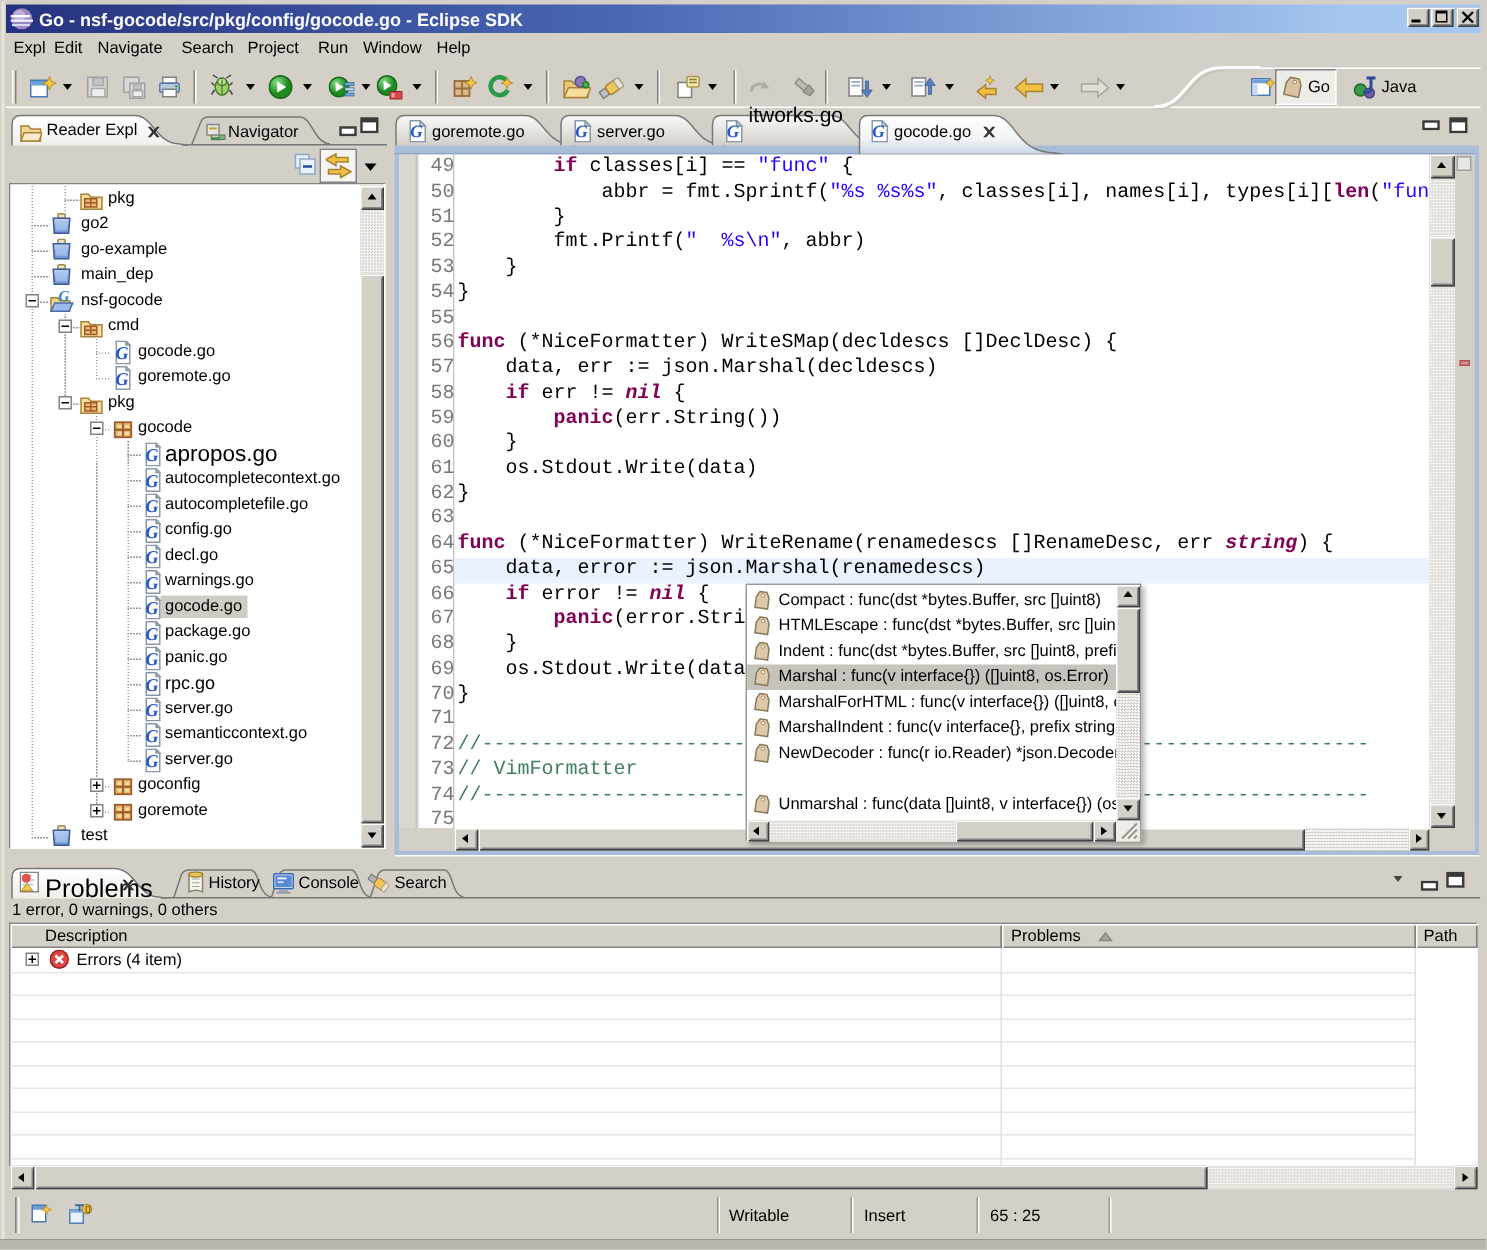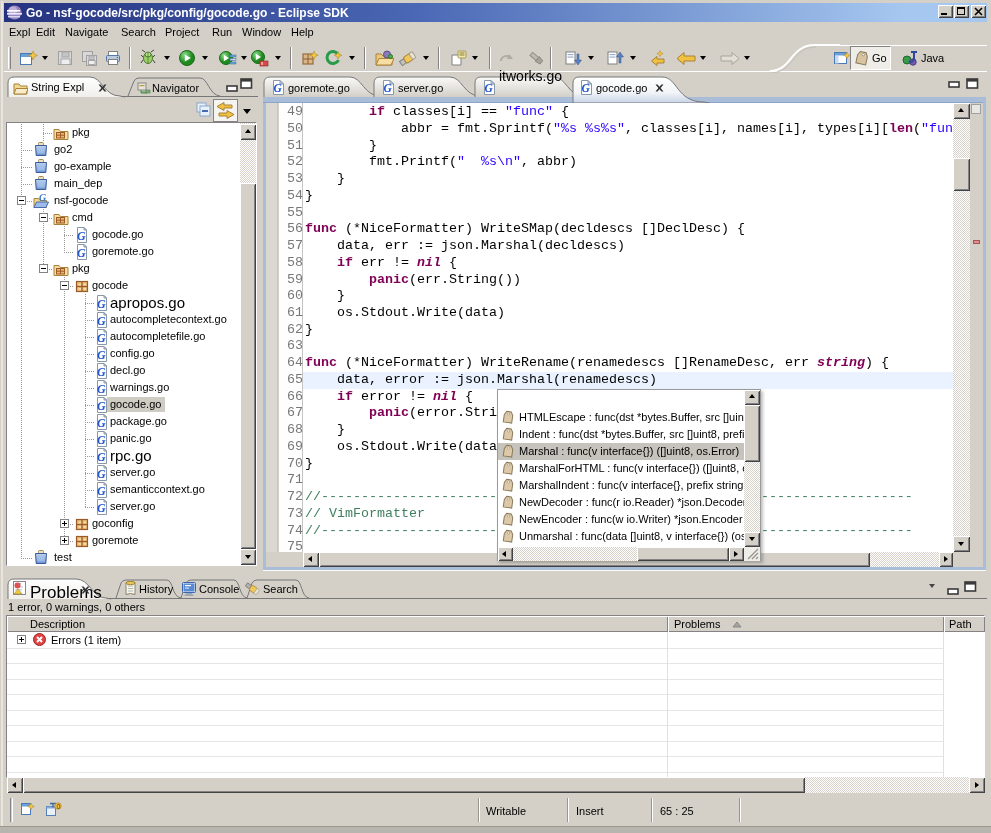--- a/index.html
+++ b/index.html
@@ -273,21 +273,21 @@
 
 <svg class="abs" style="left:4px;top:75px" width="254" height="23">
 <path d="M4 22 L4 8 Q4 2 10 2 L86 2 C 98 2 100 21 116 21 L121 22" fill="url(#tabwhite)" stroke="#777" stroke-width="1"></path>
 <path d="M124 21 L130 6 Q131.5 3 135 3 L196 3 C 204 3 205 20 216 21" fill="none" stroke="#777" stroke-width="1"></path>
 <line x1="117" y1="21.5" x2="254" y2="21.5" stroke="#777"></line>
 </svg>
 <div class="abs" style="left:13px;top:81px"><svg width="15" height="14">
 <path d="M1 3 L6 3 L7.5 5 L14 5 L14 13 L1 13z" fill="#f0d890" stroke="#a8823a"></path>
 <path d="M1 13 L3 7.5 L15 7.5 L13 13z" fill="#f8ecc8" stroke="#a8823a"></path>
 </svg></div>
-<div class="abs" style="left:31px;top:81px;font-size:11px">String Expl</div>
+<div class="abs" style="left:31px;top:81px;font-size:11px">Reader Expl</div>
 <svg class="abs" style="left:97px;top:82px" width="11" height="11">
     <path d="M1.5 2.5 L3.5 2.5 L5.5 4.8 L7.5 2.5 L9.5 2.5 L6.6 6 L9.5 9.5 L7.5 9.5 L5.5 7.2 L3.5 9.5 L1.5 9.5 L4.4 6z" fill="#333"></path>
   </svg>
 <div class="abs" style="left:137px;top:82px"><svg width="14" height="13">
 <rect x="1" y="1" width="8" height="7" fill="#e8e4dc" stroke="#888"></rect>
 <rect x="2.5" y="3" width="5" height="1.2" fill="#b8a030"></rect>
 <path d="M4 8 v3 h6 M4 10 h6" stroke="#4a8a4a" fill="none"></path>
 <rect x="9" y="8" width="4" height="3" fill="#7ab07a" stroke="#4a7a4a" stroke-width="0.6"></rect>
 </svg></div>
 <div class="abs" style="left:152px;top:82px;font-size:11px">Navigator</div>
@@ -480,21 +480,21 @@
         <path d="M10 0.5 L10 3 L12.5 3z" fill="#c8d8e8" stroke="#8898a8"></path>
         <text x="3" y="12.5" font-size="12" font-weight="bold" font-style="italic" fill="#2458d0" font-family="Liberation Serif">G</text>
       </svg></div>
 <div class="abs" style="left:103px;top:307px;height:17px;line-height:17px;font-size:11px;white-space:nowrap">panic.go</div>
 <div class="abs hdot" style="left:78px;top:332.5px;width:9px"></div>
 <div class="abs" style="left:87px;top:324.5px"><svg width="16" height="16">
         <path d="M3.5 0.5 L10 0.5 L12.5 3 L12.5 15.5 L3.5 15.5z" fill="#fff" stroke="#8898a8"></path>
         <path d="M10 0.5 L10 3 L12.5 3z" fill="#c8d8e8" stroke="#8898a8"></path>
         <text x="3" y="12.5" font-size="12" font-weight="bold" font-style="italic" fill="#2458d0" font-family="Liberation Serif">G</text>
       </svg></div>
-<div class="abs" style="left:103px;top:324px;height:17px;line-height:17px;font-size:15px;white-space:nowrap">rpc.go</div>
+<div class="abs" style="left:103px;top:324px;height:17px;line-height:17px;font-size:12px;white-space:nowrap">rpc.go</div>
 <div class="abs hdot" style="left:78px;top:349.5px;width:9px"></div>
 <div class="abs" style="left:87px;top:341.5px"><svg width="16" height="16">
         <path d="M3.5 0.5 L10 0.5 L12.5 3 L12.5 15.5 L3.5 15.5z" fill="#fff" stroke="#8898a8"></path>
         <path d="M10 0.5 L10 3 L12.5 3z" fill="#c8d8e8" stroke="#8898a8"></path>
         <text x="3" y="12.5" font-size="12" font-weight="bold" font-style="italic" fill="#2458d0" font-family="Liberation Serif">G</text>
       </svg></div>
 <div class="abs" style="left:103px;top:341px;height:17px;line-height:17px;font-size:11px;white-space:nowrap">server.go</div>
 <div class="abs hdot" style="left:78px;top:366.5px;width:9px"></div>
 <div class="abs" style="left:87px;top:358.5px"><svg width="16" height="16">
         <path d="M3.5 0.5 L10 0.5 L12.5 3 L12.5 15.5 L3.5 15.5z" fill="#fff" stroke="#8898a8"></path>
@@ -671,20 +671,29 @@
 <div class="abs bev" style="left:636px;top:0;width:14px;height:15px">
       <div class="tri-r" style="position:absolute;left:5px;top:4px"></div>
     </div>
 </div>
 <div class="abs" style="left:953px;top:552px;width:30px;height:15px;background:#d4d0c8"></div>
 <div class="abs" style="left:266px;top:552px;width:37px;height:15px;background:#d4d0c8"></div>
 
 <div id="bottompanel"></div>
 <div class="abs" style="left:497px;top:389px;width:264px;height:172px;background:#fff;border:1px solid #9a9a9a;box-shadow:2px 2px 3px rgba(0,0,0,0.25)"></div>
 <div class="abs" style="left:498px;top:390px;width:246px;height:157px;overflow:hidden;background:#fff">
+    <div class="abs" style="left:0;top:2.0px;width:246px;height:17px;white-space:nowrap">
+      <span style="position:absolute;left:4px;top:1px"><svg width="13" height="14">
+          <g transform="rotate(8 6 7)">
+            <path d="M4 1.5 L8.5 1.5 L10.5 5 L10.5 12.5 L2 12.5 L2 5 z" fill="#ddc8a8" stroke="#8a7a5a"></path>
+            <circle cx="6.2" cy="4" r="1.1" fill="#fff" stroke="#8a7a5a" stroke-width="0.5"></circle>
+          </g>
+        </svg></span>
+      <span style="position:absolute;left:21px;top:2px;font-size:11px">Compact : func(dst *bytes.Buffer, src []uint8)</span>
+    </div>
     <div class="abs" style="left:0;top:19.06px;width:246px;height:17px;white-space:nowrap">
       <span style="position:absolute;left:4px;top:1px"><svg width="13" height="14">
           <g transform="rotate(8 6 7)">
             <path d="M4 1.5 L8.5 1.5 L10.5 5 L10.5 12.5 L2 12.5 L2 5 z" fill="#ddc8a8" stroke="#8a7a5a"></path>
             <circle cx="6.2" cy="4" r="1.1" fill="#fff" stroke="#8a7a5a" stroke-width="0.5"></circle>
           </g>
         </svg></span>
       <span style="position:absolute;left:21px;top:2px;font-size:11px">HTMLEscape : func(dst *bytes.Buffer, src []uint8)</span>
     </div>
     <div class="abs" style="left:0;top:36.12px;width:246px;height:17px;white-space:nowrap">
@@ -724,29 +733,20 @@
       <span style="position:absolute;left:21px;top:2px;font-size:11px">MarshalIndent : func(v interface{}, prefix string</span>
     </div>
     <div class="abs" style="left:0;top:104.35999999999999px;width:246px;height:17px;white-space:nowrap">
       <span style="position:absolute;left:4px;top:1px"><svg width="13" height="14">
           <g transform="rotate(8 6 7)">
             <path d="M4 1.5 L8.5 1.5 L10.5 5 L10.5 12.5 L2 12.5 L2 5 z" fill="#ddc8a8" stroke="#8a7a5a"></path>
             <circle cx="6.2" cy="4" r="1.1" fill="#fff" stroke="#8a7a5a" stroke-width="0.5"></circle>
           </g>
         </svg></span>
       <span style="position:absolute;left:21px;top:2px;font-size:11px">NewDecoder : func(r io.Reader) *json.Decoder</span>
-    </div>
-    <div class="abs" style="left:0;top:121.41999999999999px;width:246px;height:17px;white-space:nowrap">
-      <span style="position:absolute;left:4px;top:1px"><svg width="13" height="14">
-          <g transform="rotate(8 6 7)">
-            <path d="M4 1.5 L8.5 1.5 L10.5 5 L10.5 12.5 L2 12.5 L2 5 z" fill="#ddc8a8" stroke="#8a7a5a"></path>
-            <circle cx="6.2" cy="4" r="1.1" fill="#fff" stroke="#8a7a5a" stroke-width="0.5"></circle>
-          </g>
-        </svg></span>
-      <span style="position:absolute;left:21px;top:2px;font-size:11px">NewEncoder : func(w io.Writer) *json.Encoder</span>
     </div>
     <div class="abs" style="left:0;top:138.48px;width:246px;height:17px;white-space:nowrap">
       <span style="position:absolute;left:4px;top:1px"><svg width="13" height="14">
           <g transform="rotate(8 6 7)">
             <path d="M4 1.5 L8.5 1.5 L10.5 5 L10.5 12.5 L2 12.5 L2 5 z" fill="#ddc8a8" stroke="#8a7a5a"></path>
             <circle cx="6.2" cy="4" r="1.1" fill="#fff" stroke="#8a7a5a" stroke-width="0.5"></circle>
           </g>
         </svg></span>
       <span style="position:absolute;left:21px;top:2px;font-size:11px">Unmarshal : func(data []uint8, v interface{}) (os</span>
     </div>
@@ -849,21 +849,21 @@
     <span style="position:absolute;left:5px;top:2px;font-size:11px">Path</span>
   </div>
 <div class="exp" style="left:17px;top:635px"><svg width="7" height="7">
       <line x1="1" y1="3.5" x2="6" y2="3.5" stroke="#000"></line>
       <line x1="3.5" y1="1" x2="3.5" y2="6" stroke="#000"></line>
     </svg></div>
 <div class="abs" style="left:33px;top:633px"><svg width="13" height="13">
 <circle cx="6.5" cy="6.5" r="6" fill="#e04545" stroke="#a02020"></circle>
 <path d="M4 4 L9 9 M9 4 L4 9" stroke="#fff" stroke-width="1.8"></path>
 </svg></div>
-<div class="abs" style="left:51px;top:634px;font-size:11px">Errors (1 item)</div>
+<div class="abs" style="left:51px;top:634px;font-size:11px">Errors (4 item)</div>
 <div class="abs" style="left:7px;top:647.5px;width:937px;height:1px;background:#e6e6e6"></div>
 <div class="abs" style="left:7px;top:663.0px;width:937px;height:1px;background:#e6e6e6"></div>
 <div class="abs" style="left:7px;top:678.5px;width:937px;height:1px;background:#e6e6e6"></div>
 <div class="abs" style="left:7px;top:694.0px;width:937px;height:1px;background:#e6e6e6"></div>
 <div class="abs" style="left:7px;top:709.5px;width:937px;height:1px;background:#e6e6e6"></div>
 <div class="abs" style="left:7px;top:725.0px;width:937px;height:1px;background:#e6e6e6"></div>
 <div class="abs" style="left:7px;top:740.5px;width:937px;height:1px;background:#e6e6e6"></div>
 <div class="abs" style="left:7px;top:756.0px;width:937px;height:1px;background:#e6e6e6"></div>
 <div class="abs" style="left:7px;top:771.5px;width:937px;height:1px;background:#e6e6e6"></div>
 <div class="abs" style="left:667px;top:632px;width:1px;height:145px;background:#e0e0e0"></div>

